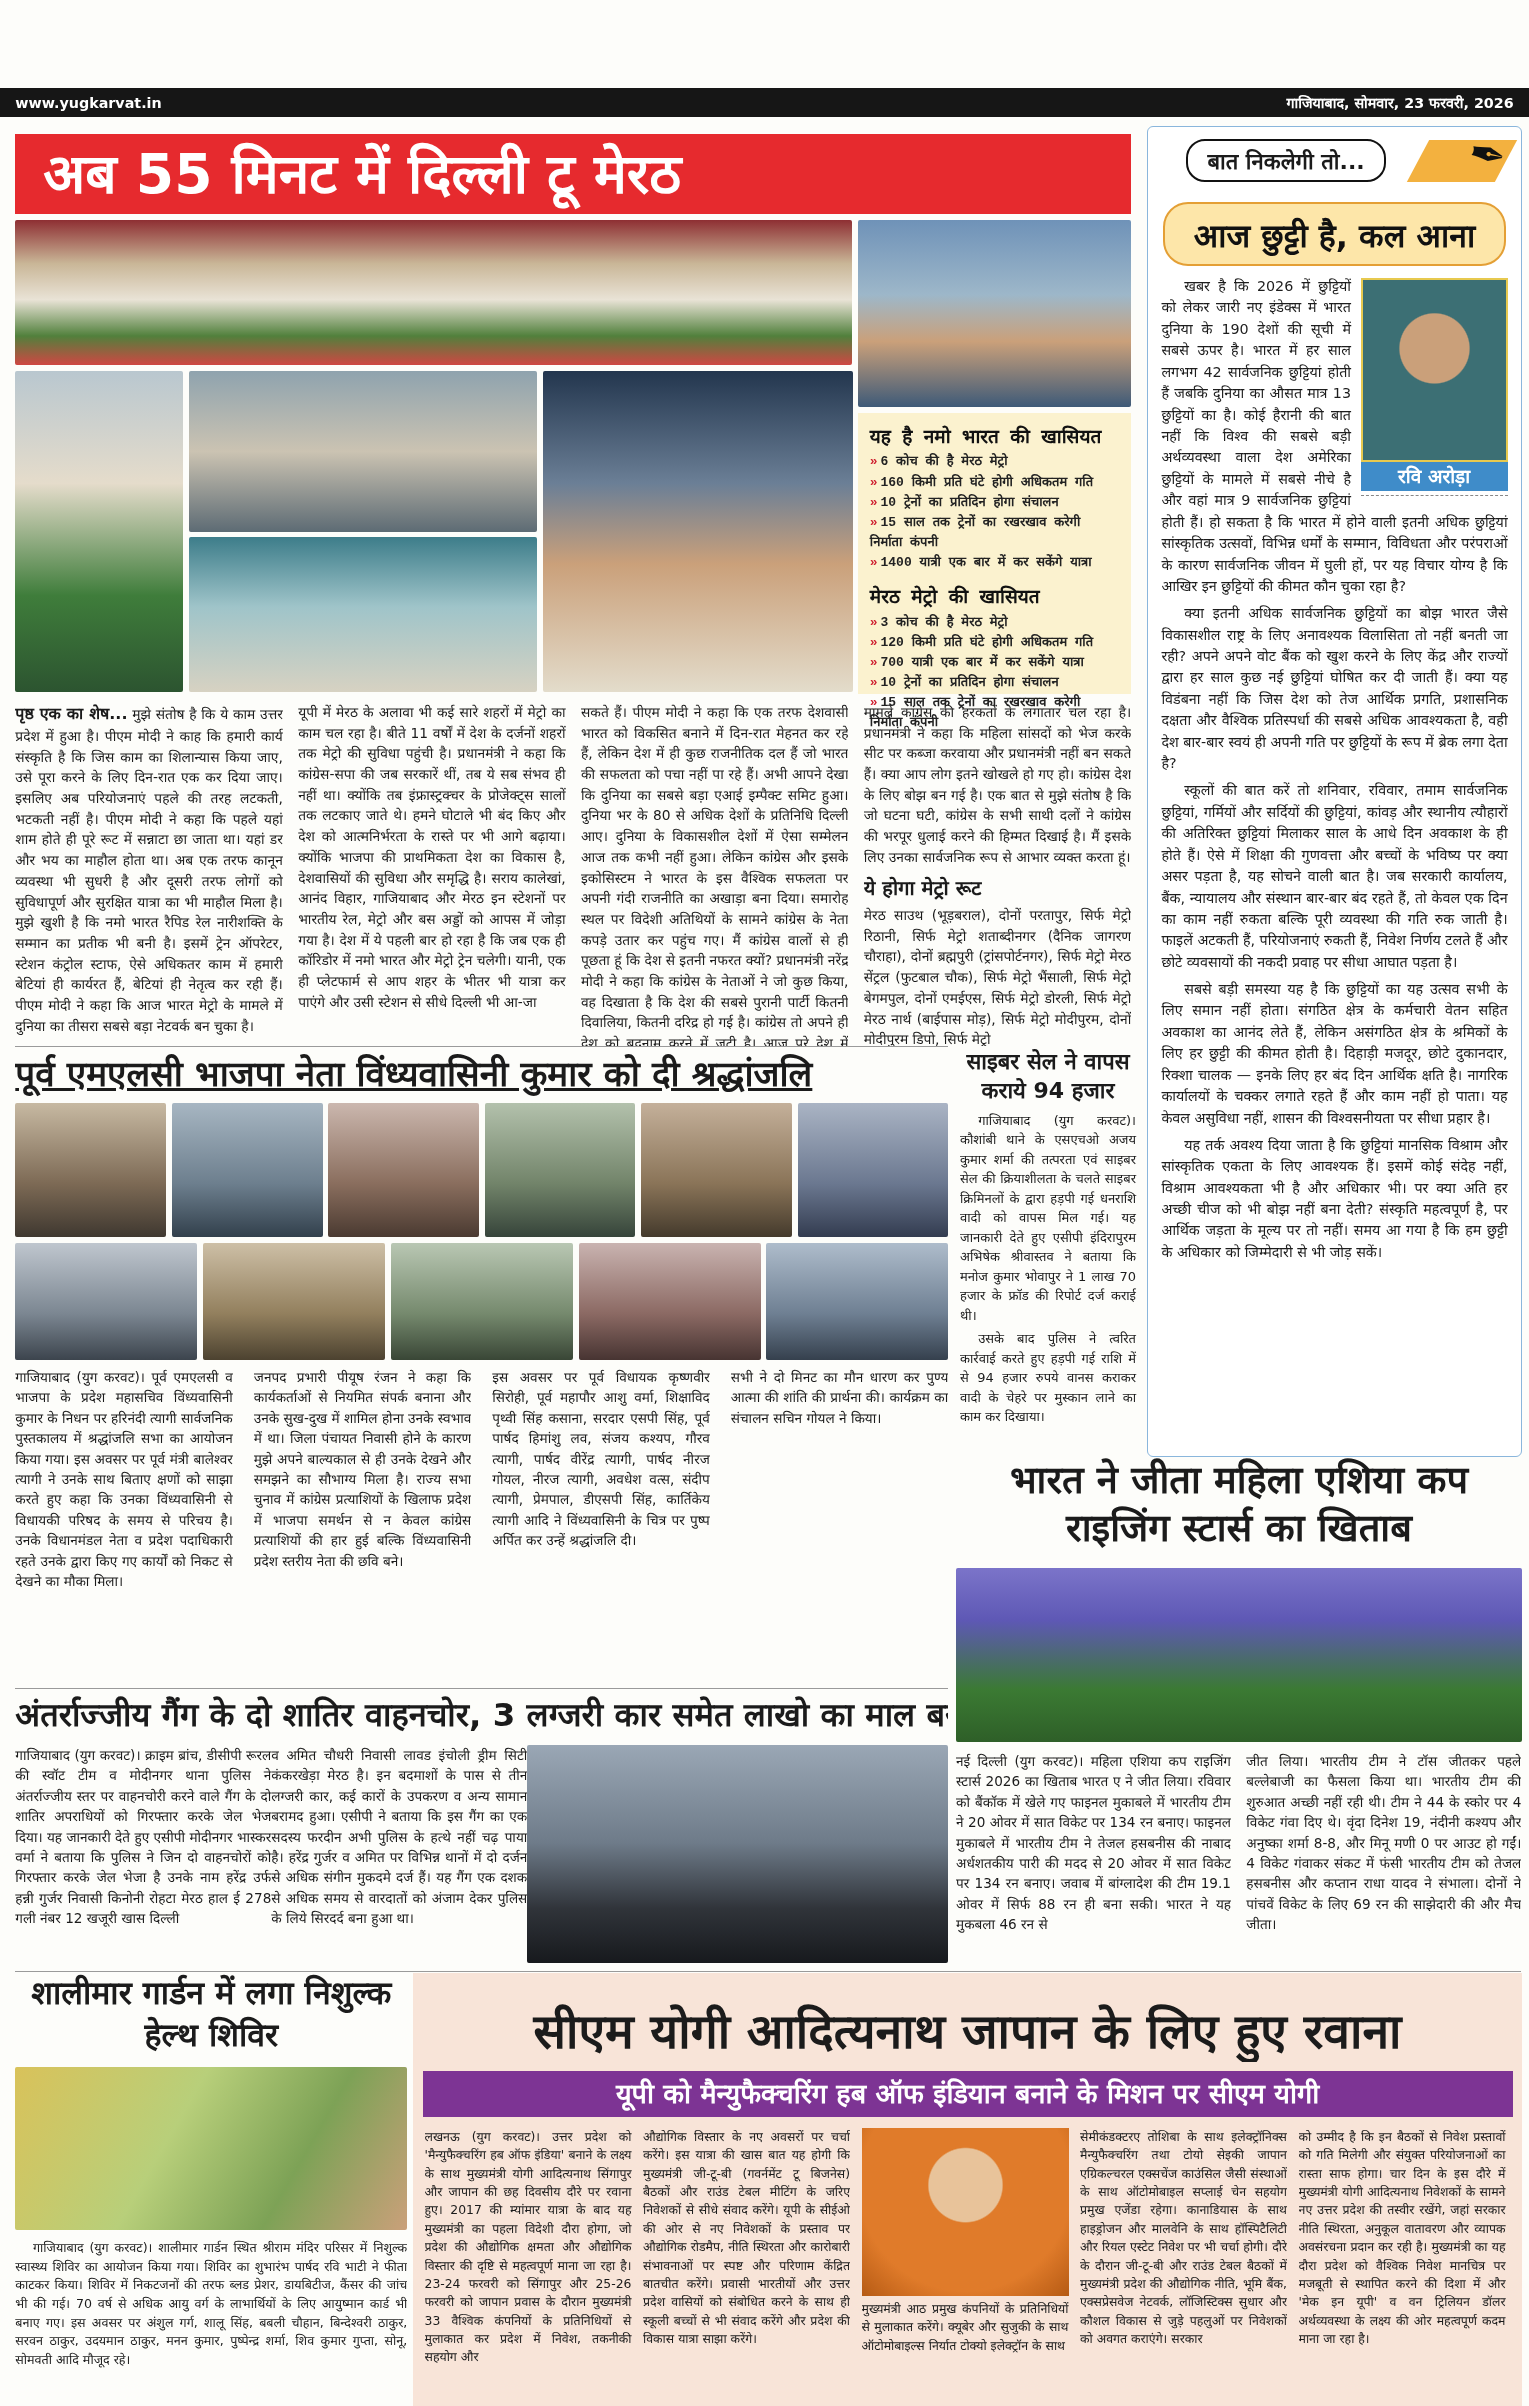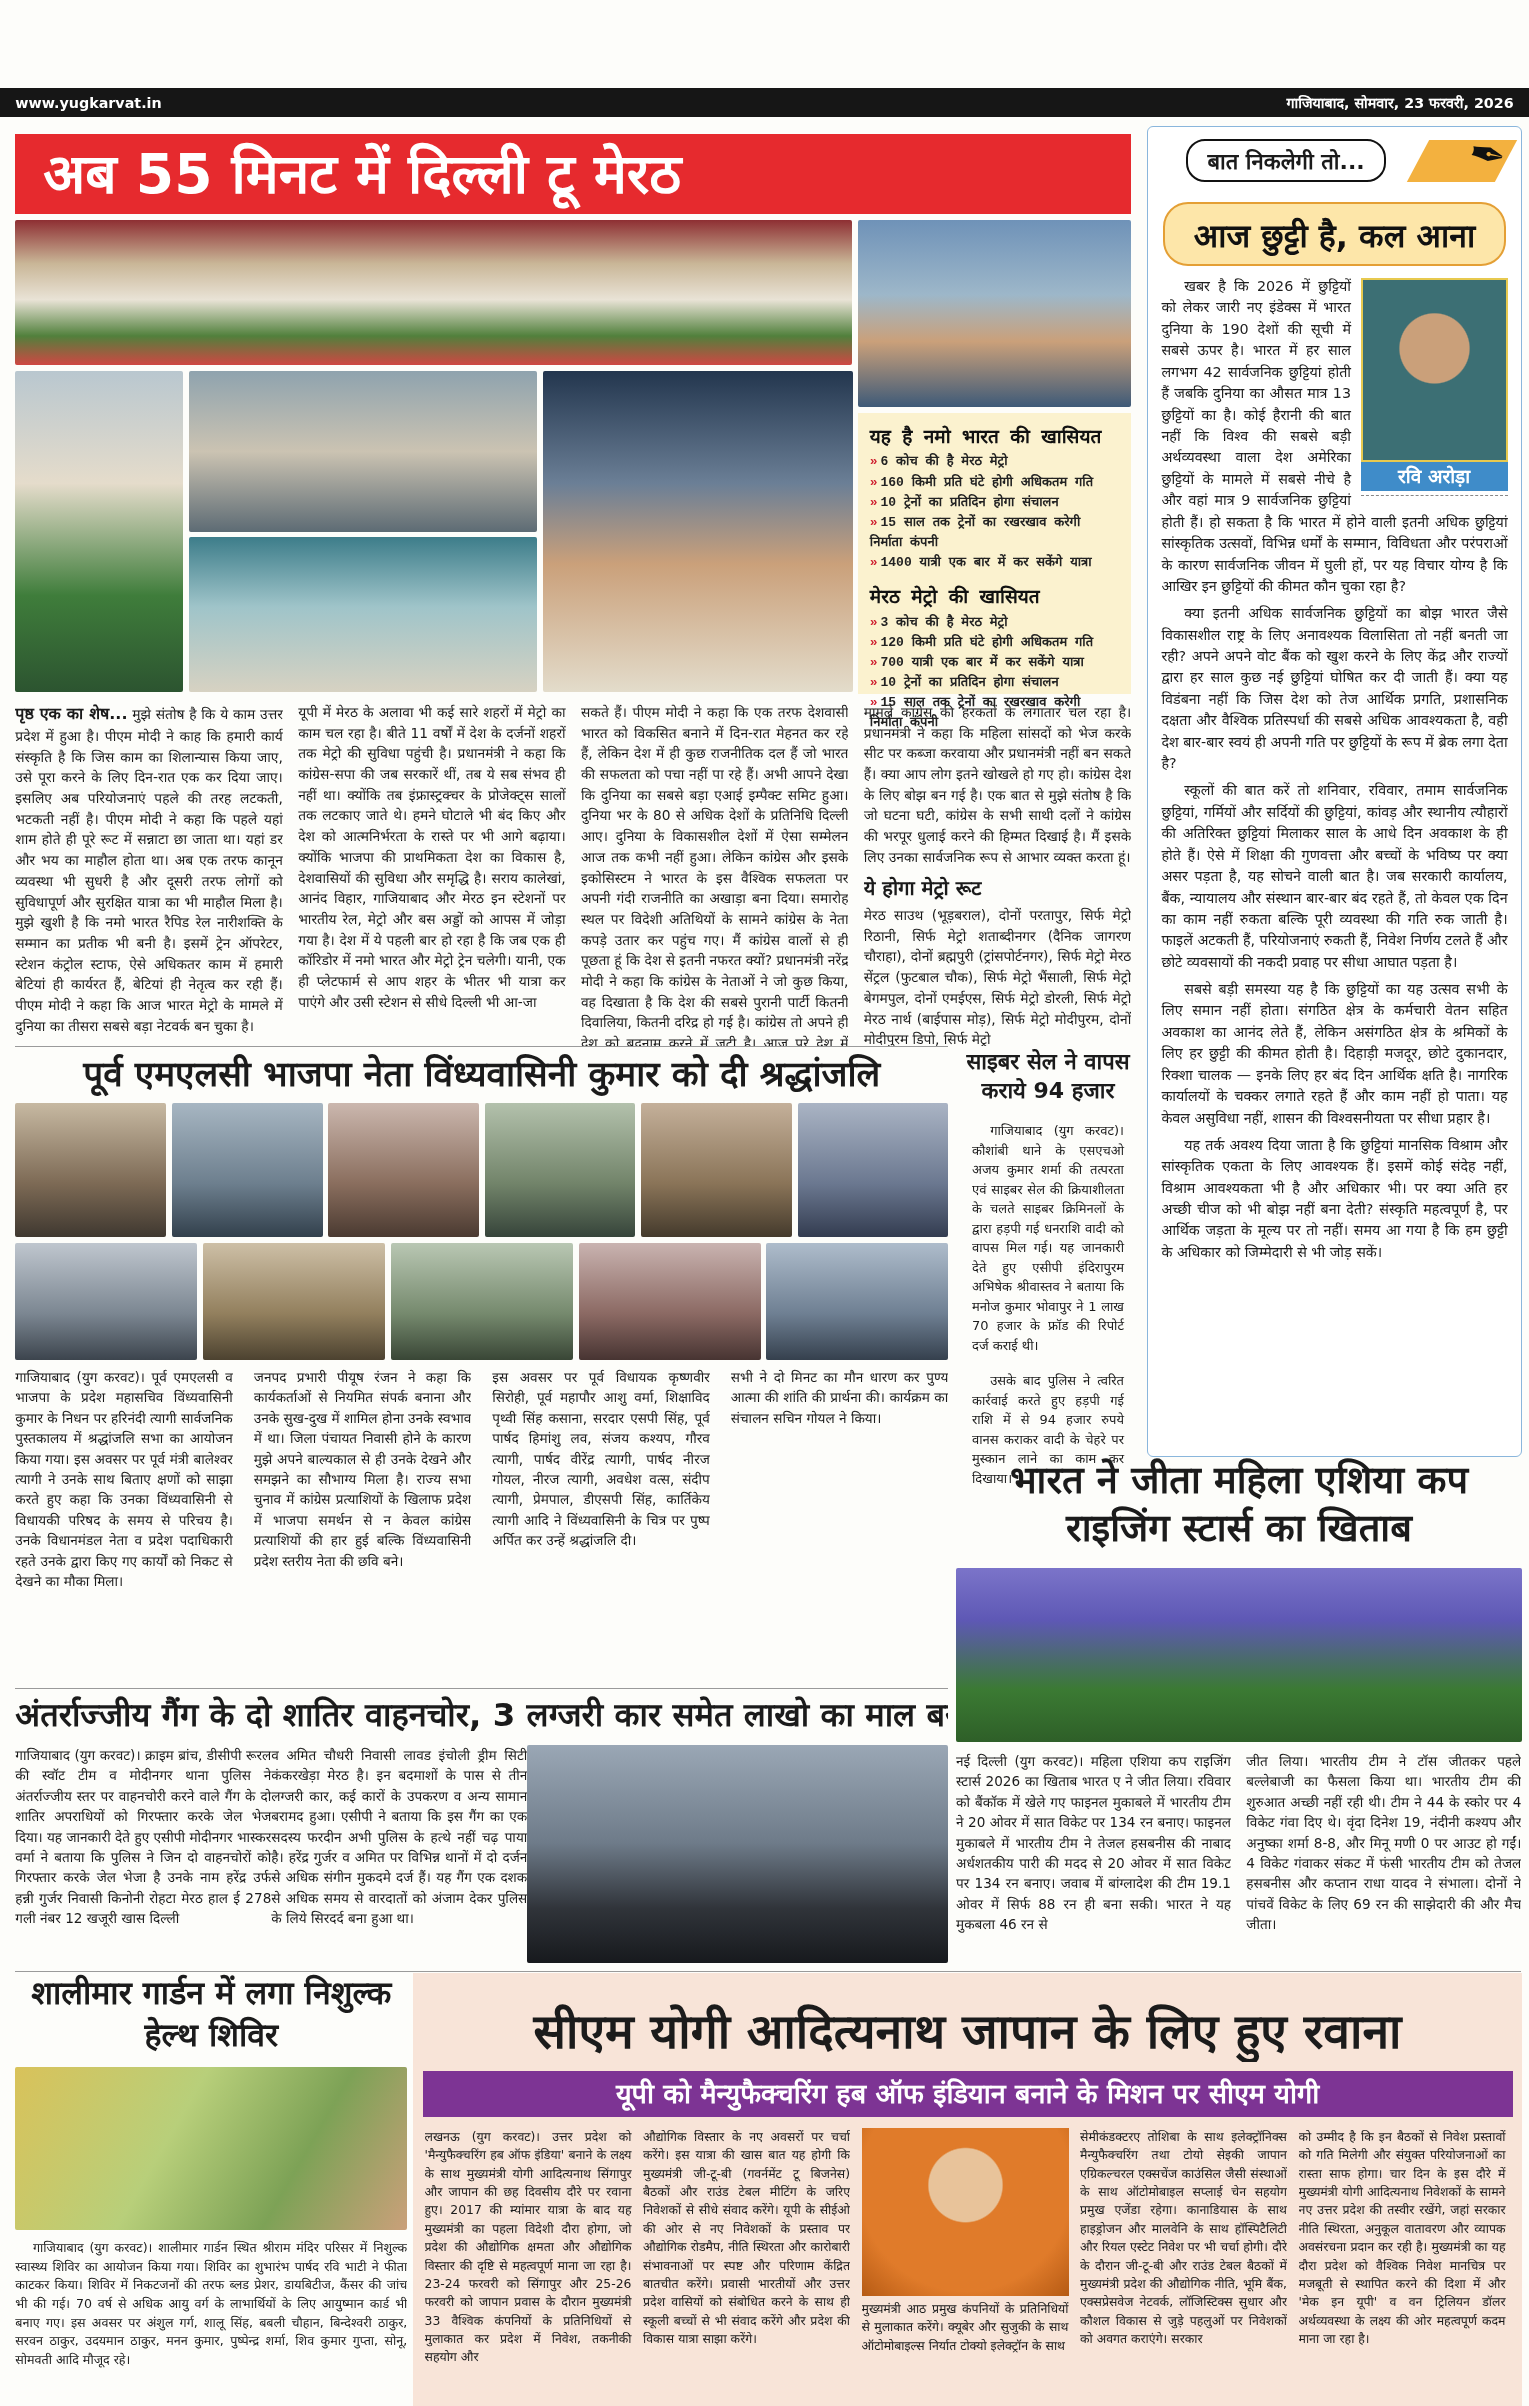--- a/index.html
+++ b/index.html
@@ -42,29 +42,29 @@
            text-align:center;font-size:32px;font-weight:800;padding:8.6px 3.8px;color:#111;}
   .opbody{font-size:14.3px;line-height:1.5;text-align:justify;color:#1d1d1d;}
   .opbody p{margin:0 0 5.7px 0;text-indent:1.6em;}
   .authorfig{float:right;width:147px;margin:1.9px 0 5.7px 9.6px;border-bottom:1.9px dashed #888;padding-bottom:3.8px;}
   .authorphoto{height:184px;border:2.9px solid #e7c94f;box-sizing:border-box;
                background:radial-gradient(circle at 50% 38%,#caa07a 0 26%,#3c6f74 27% 100%);}
   .authorcap{height:29px;background:#3f8cc9;color:#fff;font-size:19px;font-weight:700;
              text-align:center;line-height:29px;}
   
   .tribute{position:absolute;left:15.3px;top:1048px;width:933px;height:639px;}
-  .trib-head{font-size:35px;font-weight:800;text-align:center;height:52px;line-height:52px;white-space:nowrap;overflow:hidden;}
+  .trib-head{font-size:35px;font-weight:800;height:52px;line-height:52px;white-space:nowrap;overflow:hidden;text-decoration:underline;}
   .trow{position:absolute;left:0;display:flex;gap:5.7px;width:933px;}
   .trow .tp{flex:1;border-radius:1.9px;}
   .trib-cols{position:absolute;left:0;top:319px;width:933px;display:flex;gap:21px;}
   .tcol{width:223px;height:315px;overflow:hidden;font-size:13.6px;line-height:1.5;text-align:justify;}
   
   .cyber{position:absolute;left:956px;top:1048px;width:184px;height:409px;}
   .cyber h2{margin:0 0 5.7px 0;font-size:22px;font-weight:800;text-align:center;line-height:1.3;}
-  .cyber p{margin:16px;font-size:13px;line-height:1.5;text-align:justify;text-indent:1.4em;}
+  .cyber p{margin:4px;font-size:13px;line-height:1.5;text-align:justify;text-indent:1.4em;}
   
   .cricket{position:absolute;left:956px;top:1457px;width:566px;height:512px;}
   .cricket h2{margin:0;font-size:38px;font-weight:800;text-align:center;line-height:1.25;}
   .cricket-photo{position:absolute;left:0;top:111px;width:566px;height:174px;border-radius:1.9px;
      background:linear-gradient(180deg,#7b74c9 0%,#5e58b5 30%,#3b7a33 70%,#2e5f28 100%);}
   .cricket-cols{position:absolute;left:0;top:294px;width:566px;display:flex;gap:15.3px;}
   .ccol{width:275px;height:216px;overflow:hidden;font-size:13.6px;line-height:1.5;text-align:justify;}
   
   .gang{position:absolute;left:15.3px;top:1690px;width:933px;height:279px;}
   .gang h2{margin:0;font-size:32.5px;font-weight:800;text-align:center;height:50px;line-height:50px;white-space:nowrap;overflow:hidden;}

